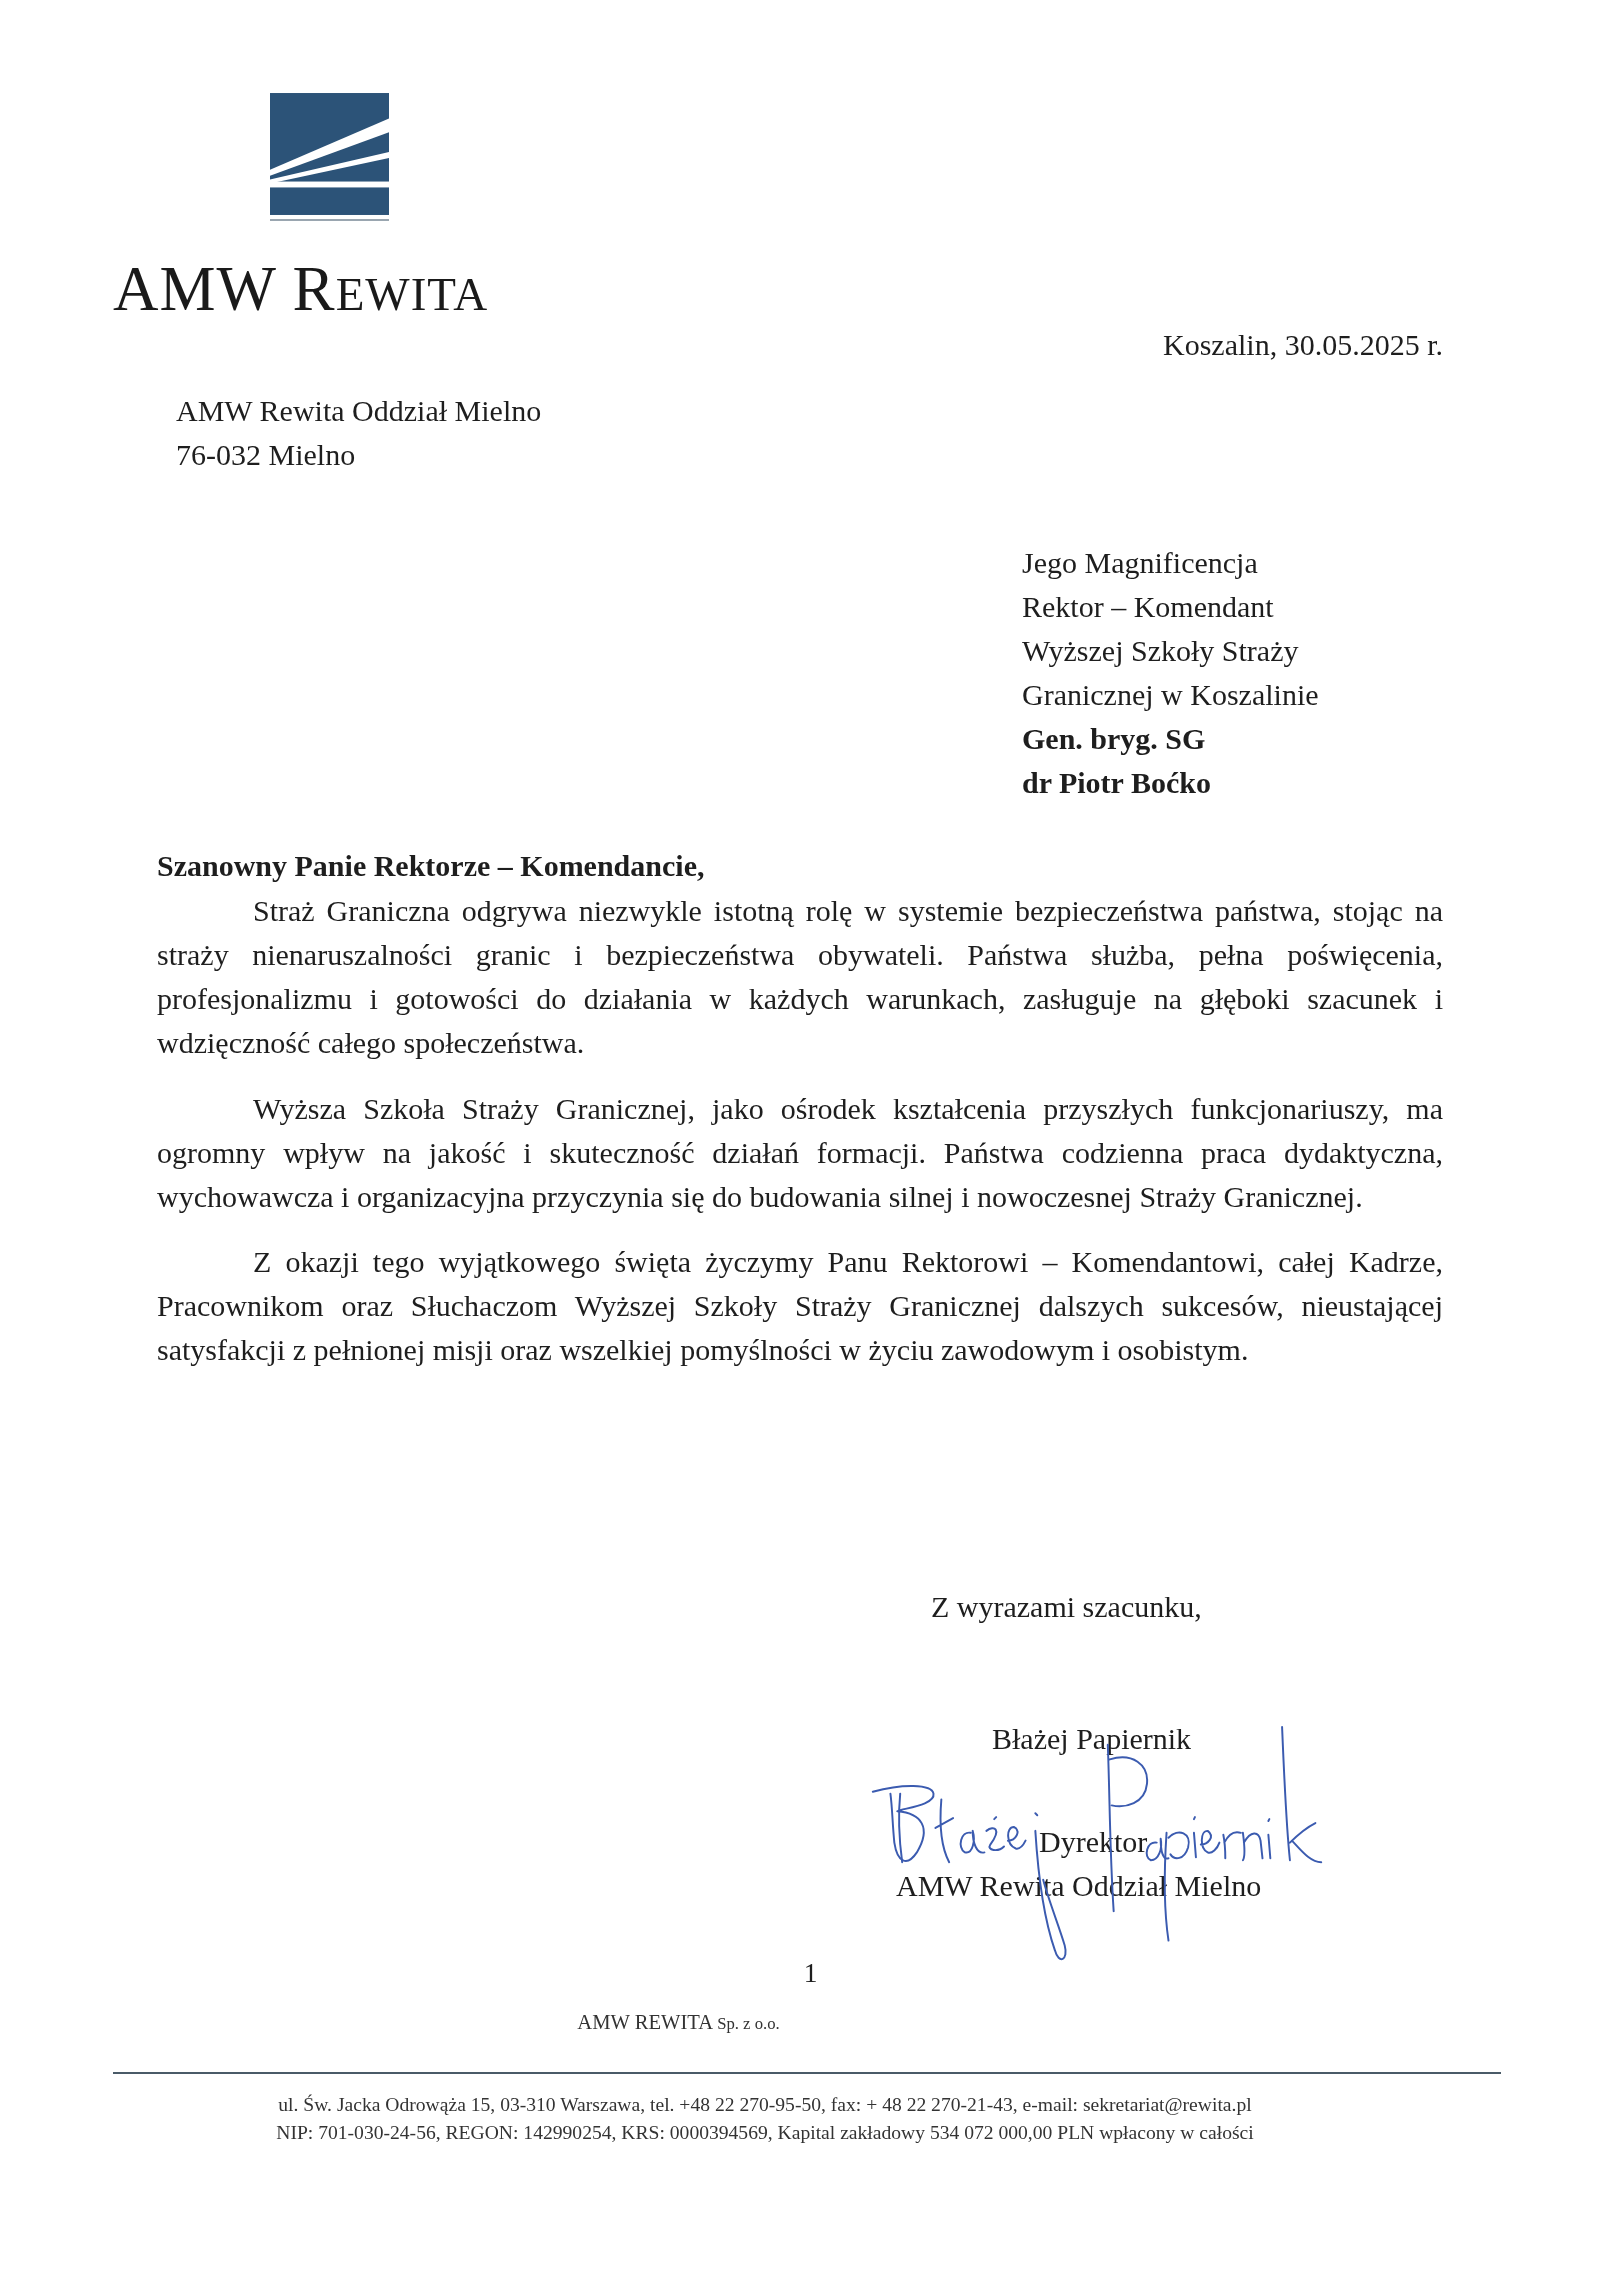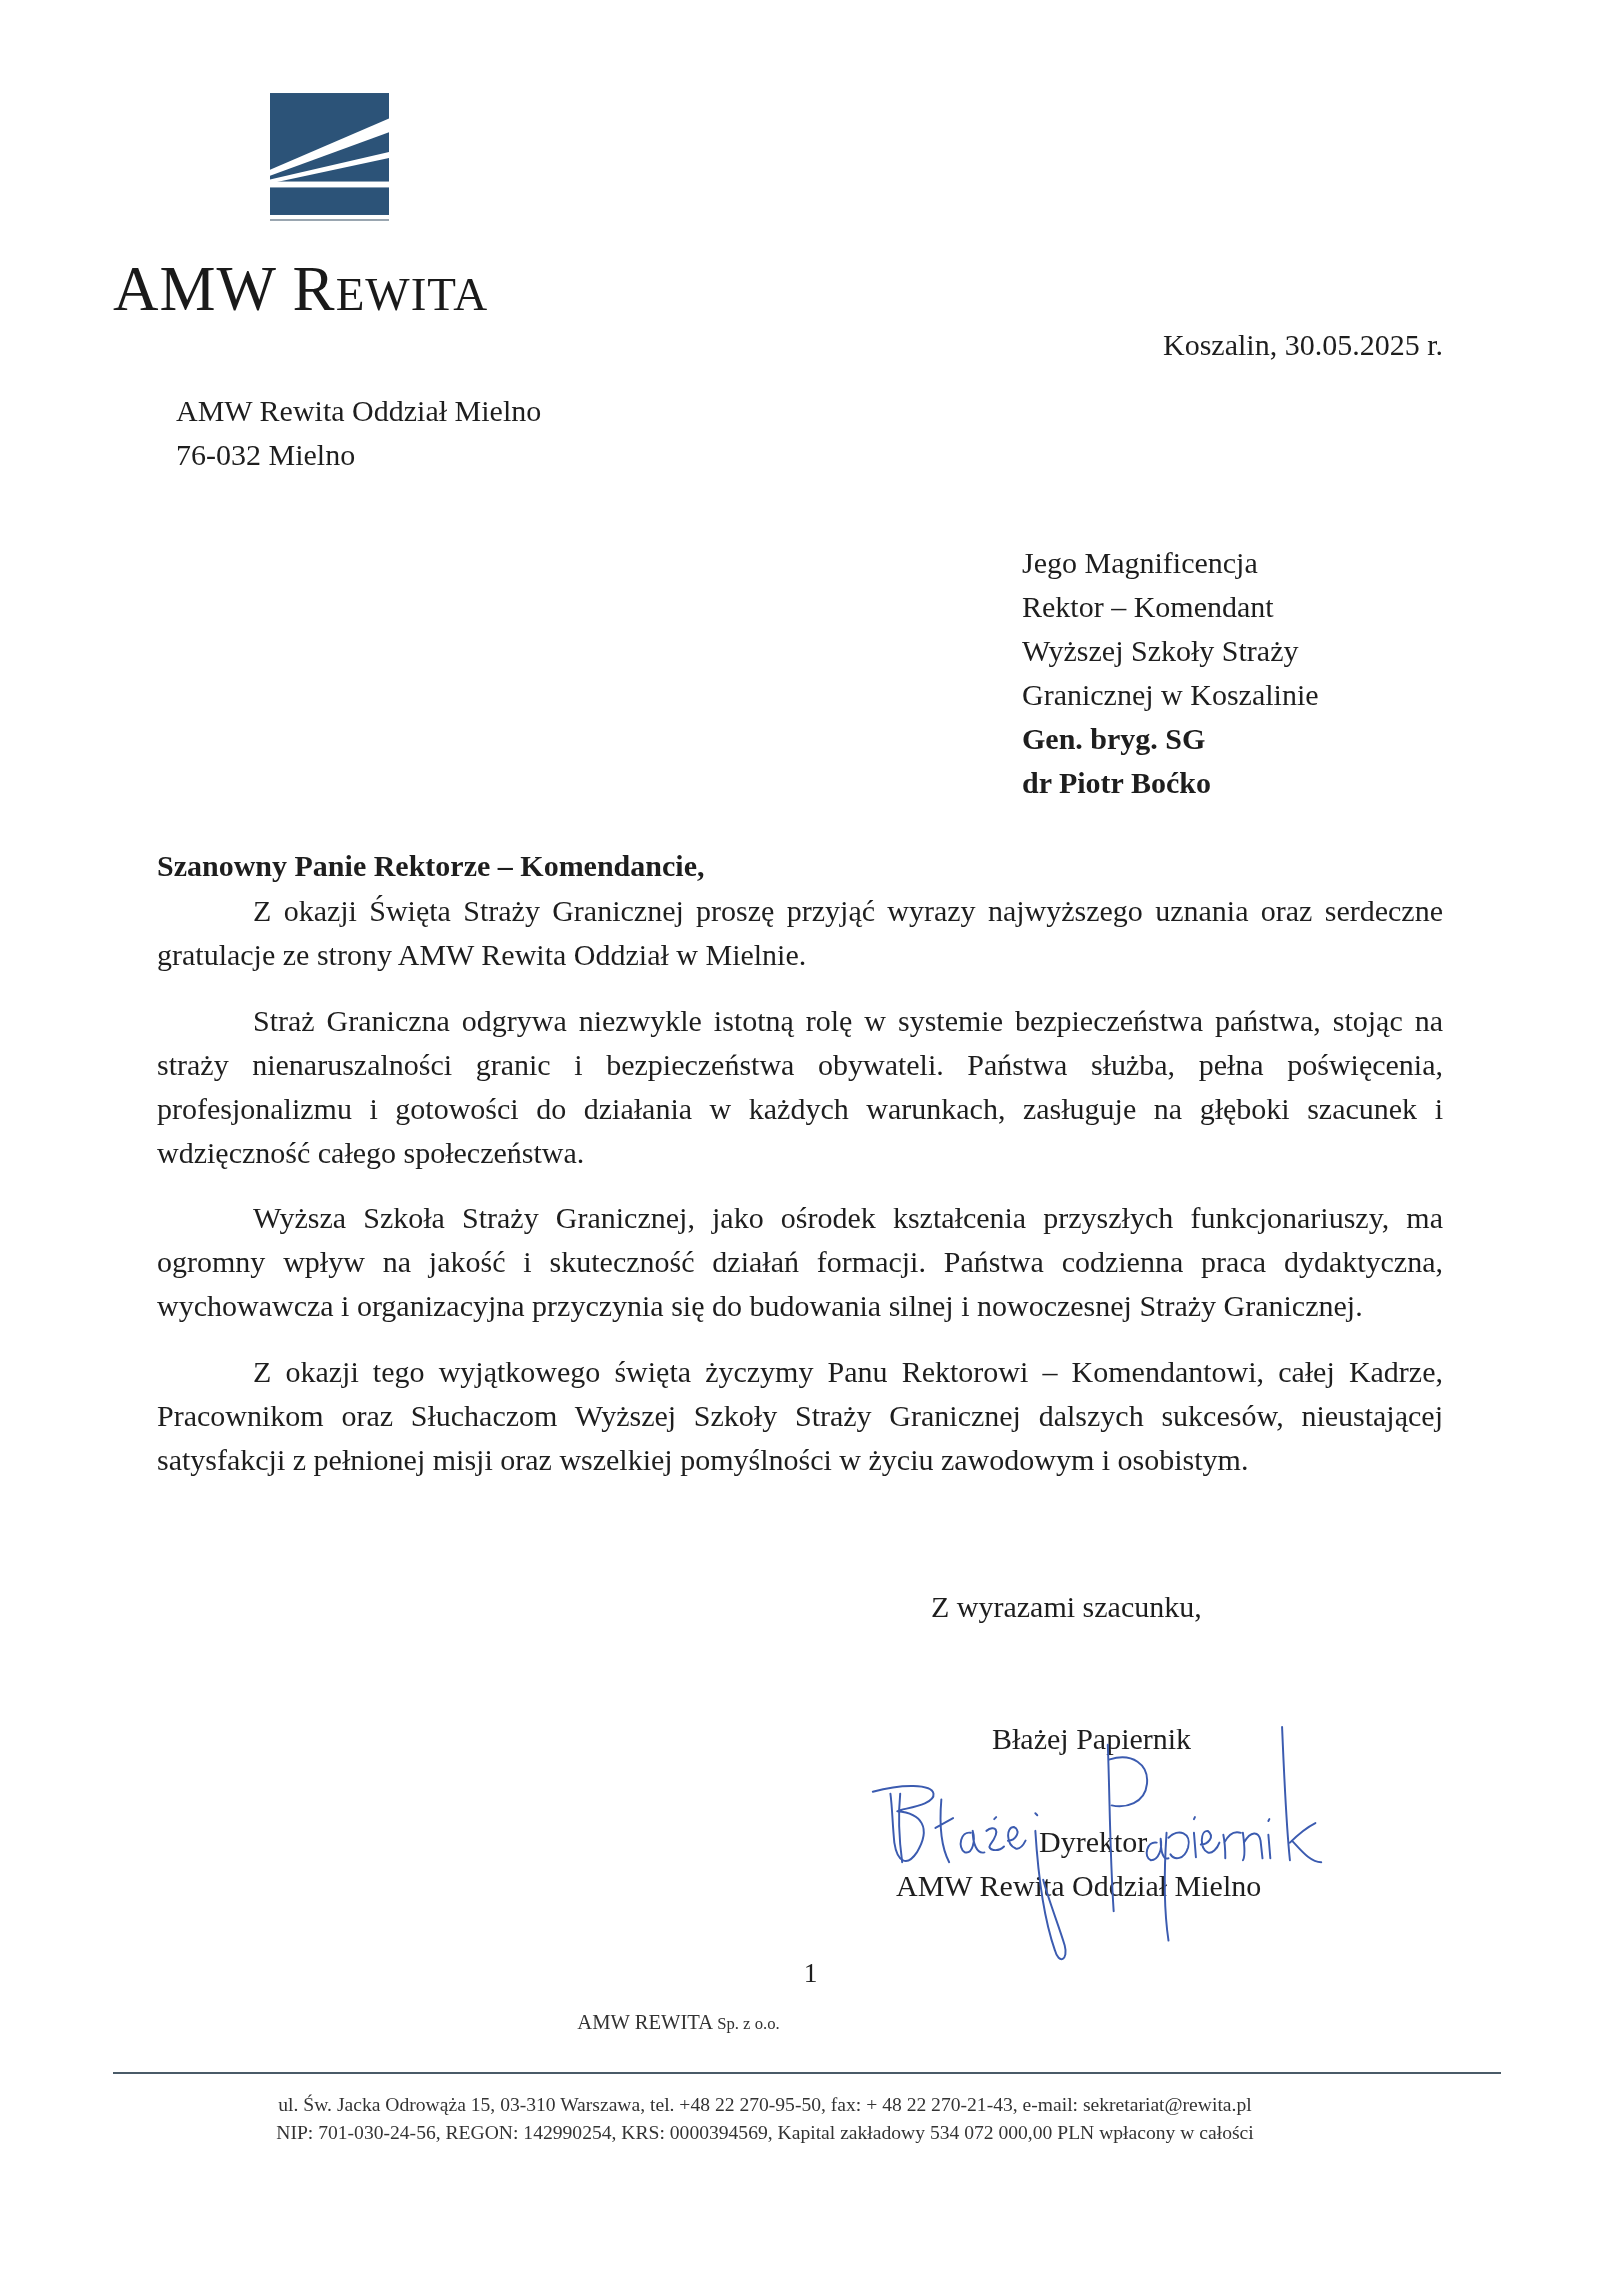--- a/index.html
+++ b/index.html
@@ -62,21 +62,20 @@
   <div>Rektor – Komendant</div>
   <div>Wyższej Szkoły Straży</div>
   <div>Granicznej w Koszalinie</div>
   <div class="bold">Gen. bryg. SG</div>
   <div class="bold">dr Piotr Boćko</div>
 </div>
 
 <div id="salutation" class="abs">Szanowny Panie Rektorze – Komendancie,</div>
 
 <div id="body-text" class="abs">
-  <p>Z okazji Święta Straży Granicznej proszę przyjąć wyrazy najwyższego uznania oraz serdeczne gratulacje ze strony AMW Rewita Oddział w Mielnie.</p>
   <p>Straż Graniczna odgrywa niezwykle istotną rolę w systemie bezpieczeństwa państwa, stojąc na straży nienaruszalności granic i bezpieczeństwa obywateli. Państwa służba, pełna poświęcenia, profesjonalizmu i gotowości do działania w każdych warunkach, zasługuje na głęboki szacunek i wdzięczność całego społeczeństwa.</p>
   <p>Wyższa Szkoła Straży Granicznej, jako ośrodek kształcenia przyszłych funkcjonariuszy, ma ogromny wpływ na jakość i skuteczność działań formacji. Państwa codzienna praca dydaktyczna, wychowawcza i organizacyjna przyczynia się do budowania silnej i nowoczesnej Straży Granicznej.</p>
   <p>Z okazji tego wyjątkowego święta życzymy Panu Rektorowi – Komendantowi, całej Kadrze, Pracownikom oraz Słuchaczom Wyższej Szkoły Straży Granicznej dalszych sukcesów, nieustającej satysfakcji z pełnionej misji oraz wszelkiej pomyślności w życiu zawodowym i osobistym.</p>
 </div>
 
 <div id="closing" class="abs txt">Z wyrazami szacunku,</div>
 <div id="signer-name" class="abs txt">Błażej Papiernik</div>
 <div id="signer-title" class="abs txt">Dyrektor</div>
 <div id="signer-org" class="abs txt">AMW Rewita Oddział Mielno</div>
 

